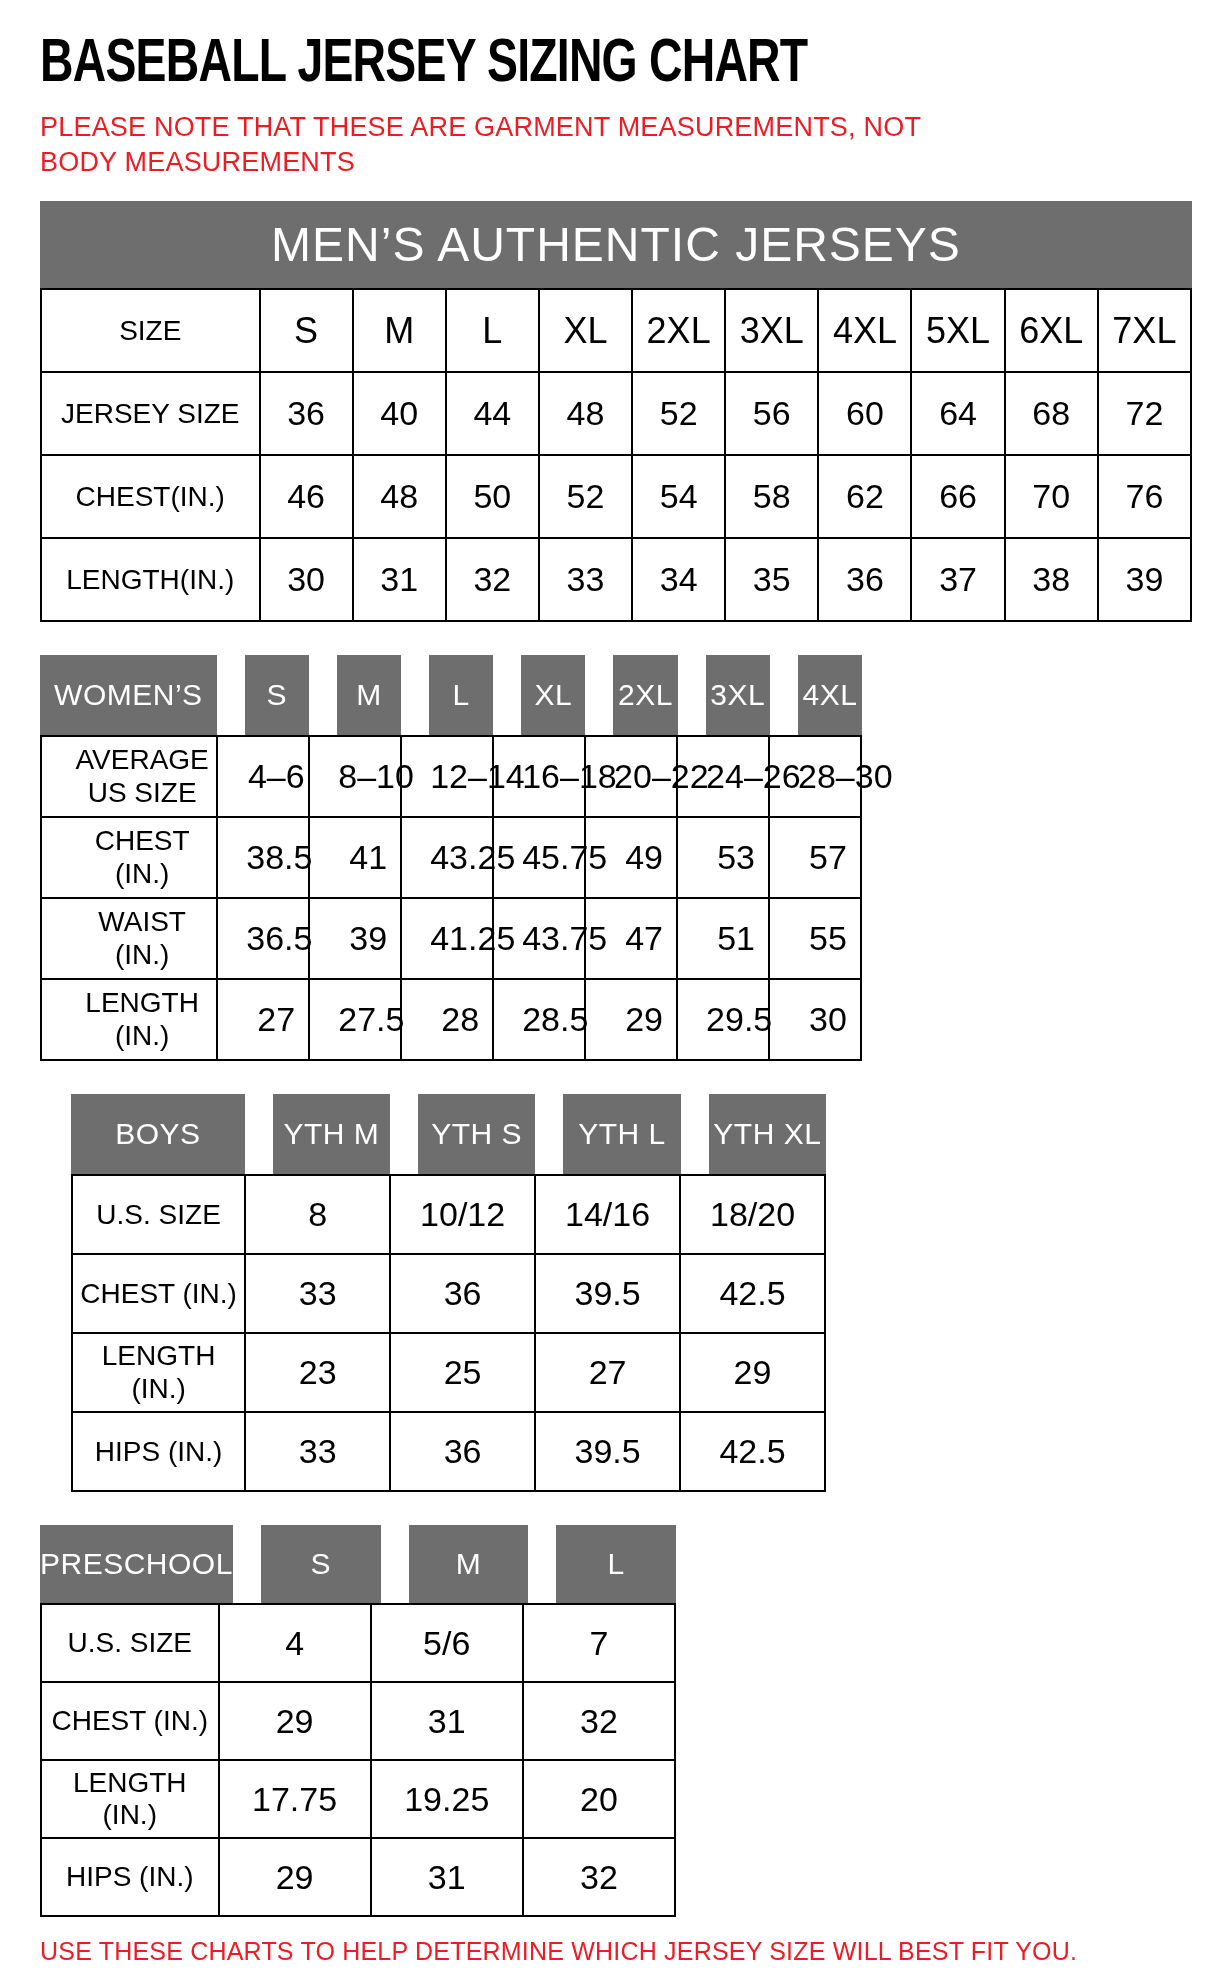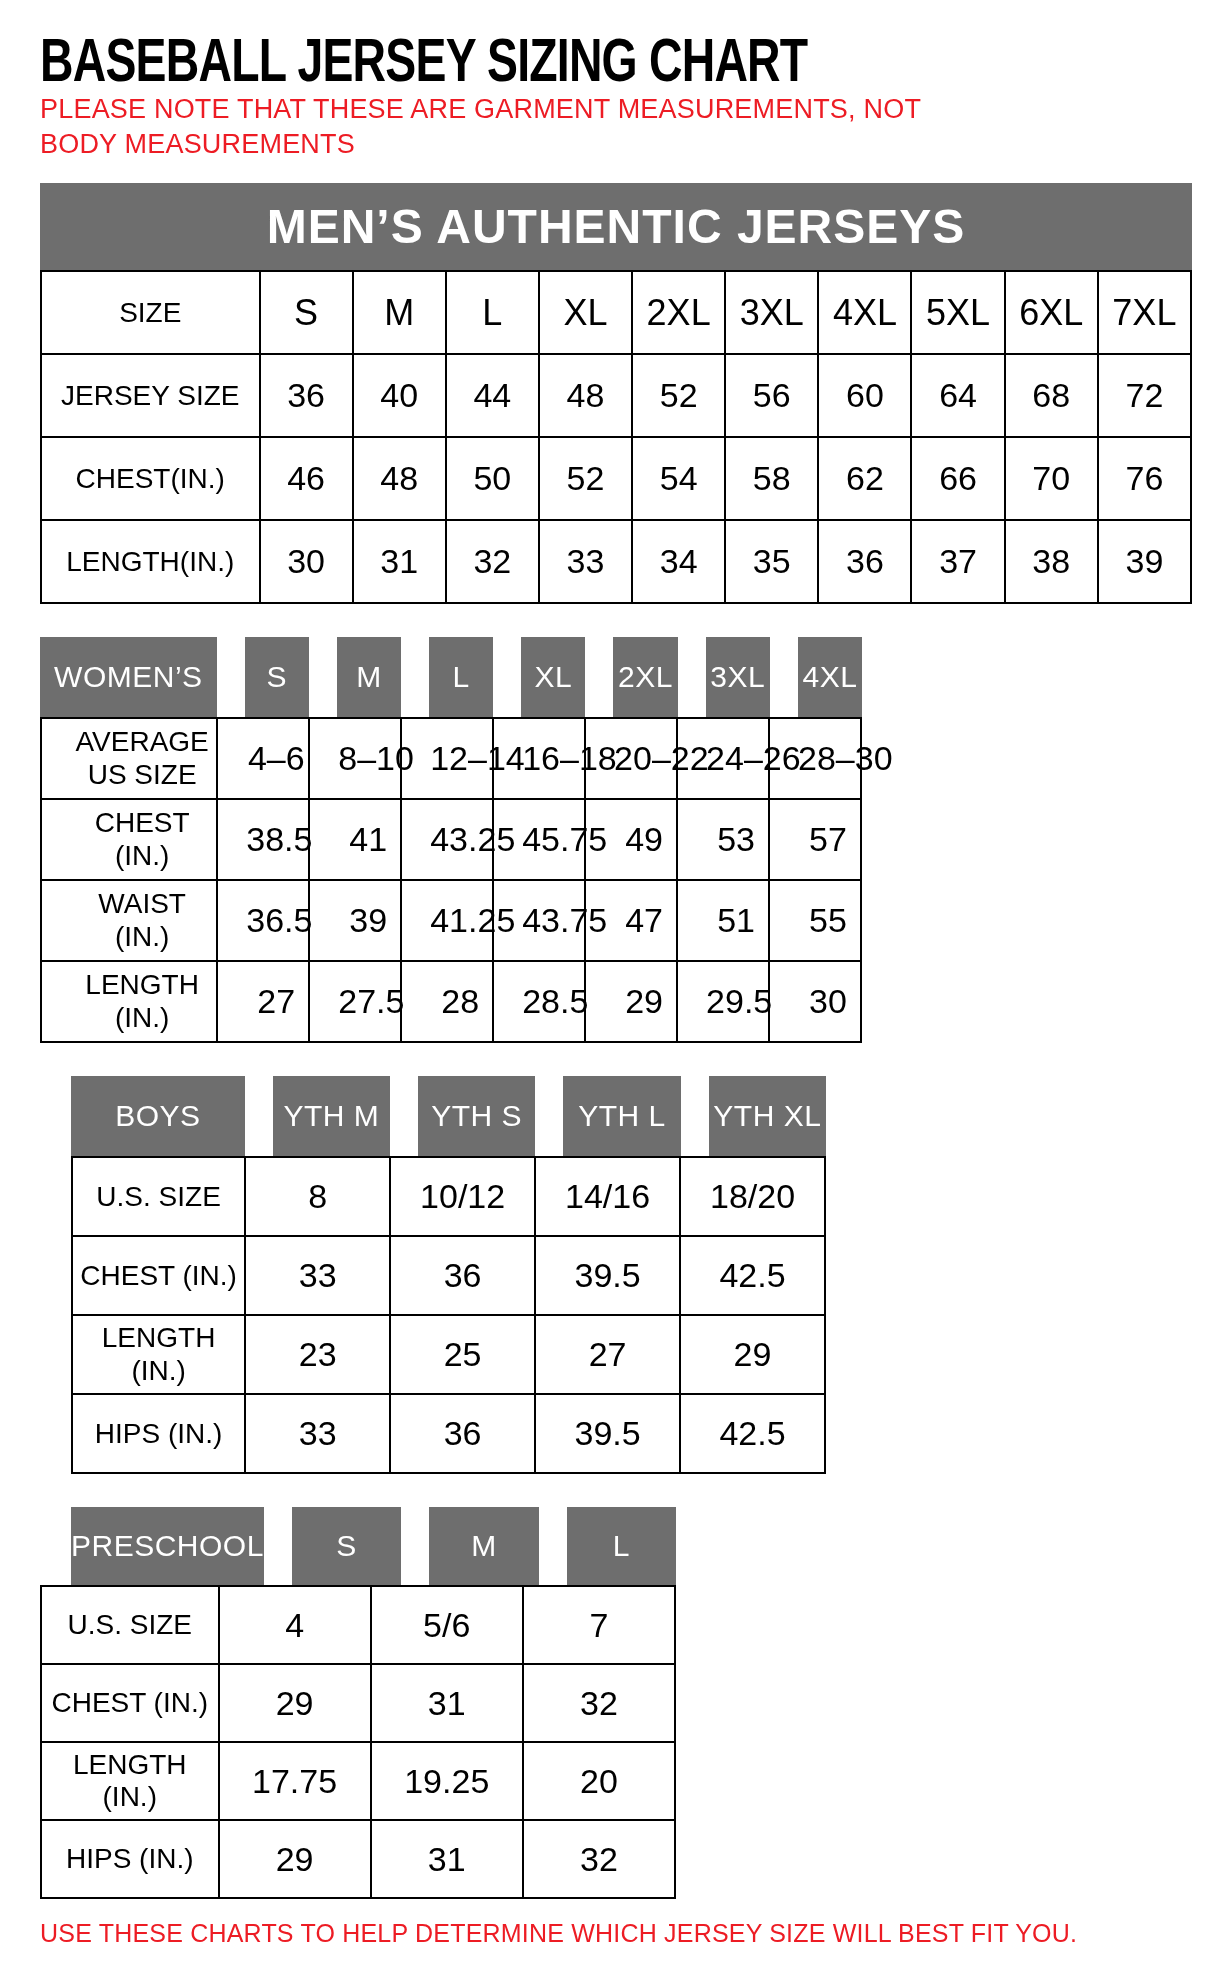--- a/index.html
+++ b/index.html
@@ -15,21 +15,21 @@
   h1 { height: 66px; overflow: visible; }
   h1 .condense {
     display: inline-block;
     font-size: 58px; font-weight: 700; letter-spacing: -1px;
     transform: scale(0.80, 1.05); transform-origin: 0 50%;
     white-space: nowrap; color: #000;
   }
 
   
   .note {
-    max-width: 900px;
+    margin-top: 18px; max-width: 900px;
     color: var(--accent_red, #ed1c24);
     font-size: 27px; line-height: 1.28; letter-spacing: 0.2px;
   }
   .footer-note {
     margin-top: 20px;
     color: var(--accent_red, #ed1c24);
     font-size: 25px; letter-spacing: 0.2px; white-space: nowrap;
   }
 
   
@@ -37,21 +37,21 @@
   .womens, .boys, .preschool { margin-top: 33px; }
   .mens      { width: 1152px; }
   .womens    { width: 822px; }
   .boys      { width: 786px; padding-left: 31px; }
   .preschool { width: 636px; }
 
   .merged-title {
     height: 87px; background: var(--header_gray, #6e6e6e);
     color: var(--header_text_white, #fff);
     display: flex; align-items: center; justify-content: center;
-    font-size: 48px; letter-spacing: 1px; white-space: nowrap; font-weight: bold;
+    font-size: 48px; letter-spacing: 1px; white-space: nowrap;
   }
 
   .head-row { display: flex; height: 80px; gap: 24px; }
   .preschool .head-row { height: 78px; }
   .hcell {
     background: var(--header_gray, #6e6e6e);
     color: var(--header_text_white, #fff);
     display: flex; align-items: center; justify-content: center;
     font-size: 30px; letter-spacing: 0.5px; white-space: nowrap;
     flex: 1 1 0;
@@ -250,21 +250,21 @@
             <td>36</td>
             <td>39.5</td>
             <td>42.5</td>
           </tr>
         </tbody>
       </table>
     </section>
 
   <section class="sztable preschool">
       <div class="head-row">
-        <div class="hcell lab" style="flex-basis: 28%; margin-left: 31px;">PRESCHOOL</div>
+        <div class="hcell lab" style="flex-basis: 28%;">PRESCHOOL</div>
         <div class="hcell">S</div>
         <div class="hcell">M</div>
         <div class="hcell">L</div>
       </div>
       <table class="body-grid">
         <colgroup>
           <col style="width: 28%;">
         </colgroup>
         <tbody>
           <tr>

